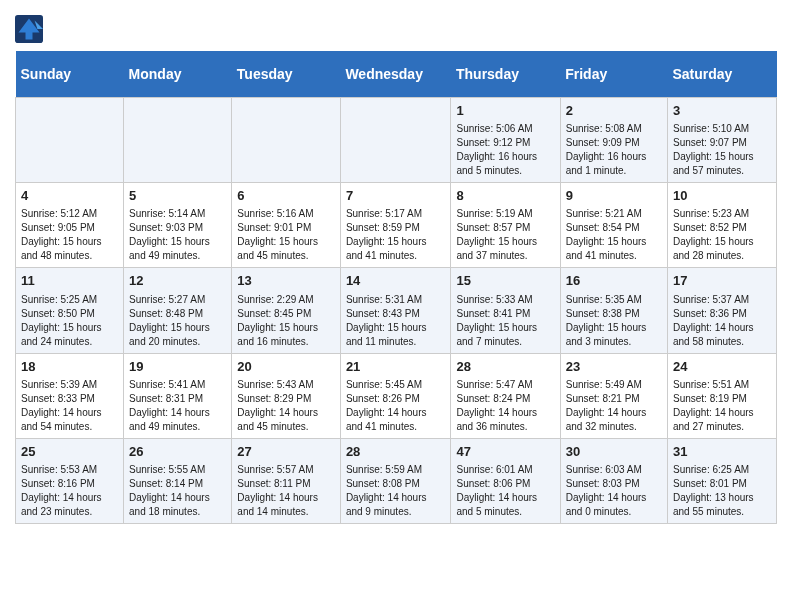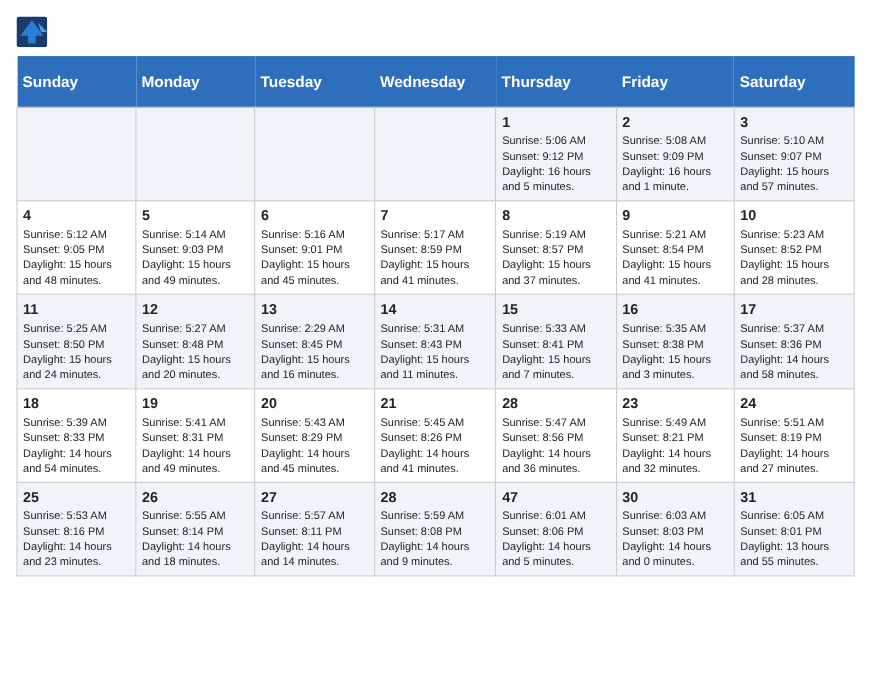--- a/index.html
+++ b/index.html
@@ -281,21 +281,21 @@
           <td>
             <span class="day-num">21</span>
             <div>Sunrise: 5:45 AM</div>
             <div>Sunset: 8:26 PM</div>
             <div>Daylight: 14 hours</div>
             <div>and 41 minutes.</div>
           </td>
           <td>
             <span class="day-num">28</span>
             <div>Sunrise: 5:47 AM</div>
-            <div>Sunset: 8:56 PM</div>
+            <div>Sunset: 8:24 PM</div>
             <div>Daylight: 14 hours</div>
             <div>and 36 minutes.</div>
           </td>
           <td>
             <span class="day-num">23</span>
             <div>Sunrise: 5:49 AM</div>
             <div>Sunset: 8:21 PM</div>
             <div>Daylight: 14 hours</div>
             <div>and 32 minutes.</div>
           </td>
@@ -345,21 +345,21 @@
           </td>
           <td>
             <span class="day-num">30</span>
             <div>Sunrise: 6:03 AM</div>
             <div>Sunset: 8:03 PM</div>
             <div>Daylight: 14 hours</div>
             <div>and 0 minutes.</div>
           </td>
           <td>
             <span class="day-num">31</span>
-            <div>Sunrise: 6:05 AM</div>
+            <div>Sunrise: 6:25 AM</div>
             <div>Sunset: 8:01 PM</div>
             <div>Daylight: 13 hours</div>
             <div>and 55 minutes.</div>
           </td>
         </tr>
       </tbody>
   </table>
 </div>
 
 </body></html>

